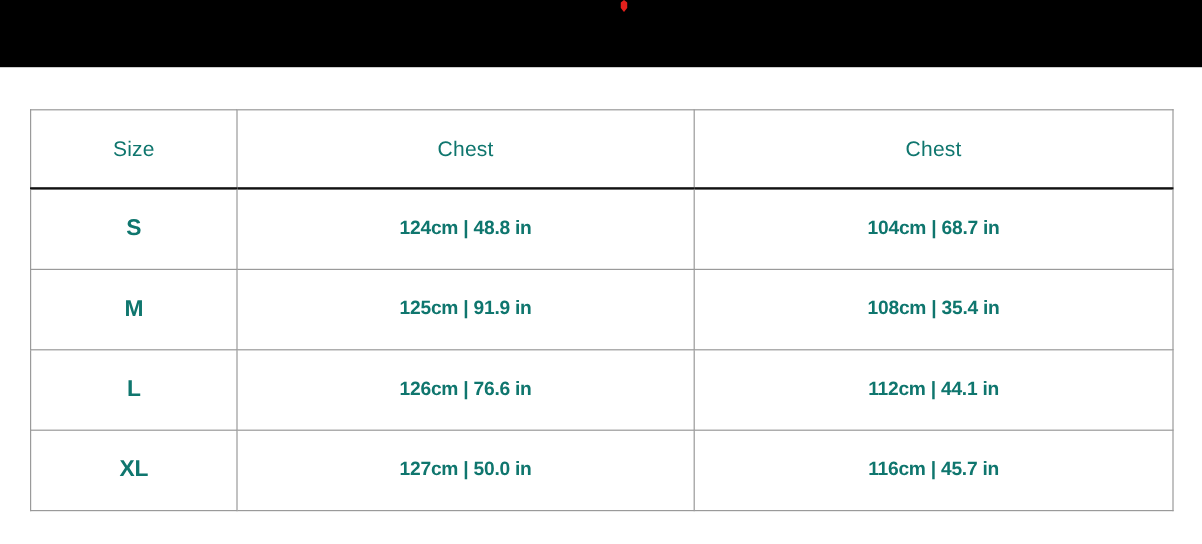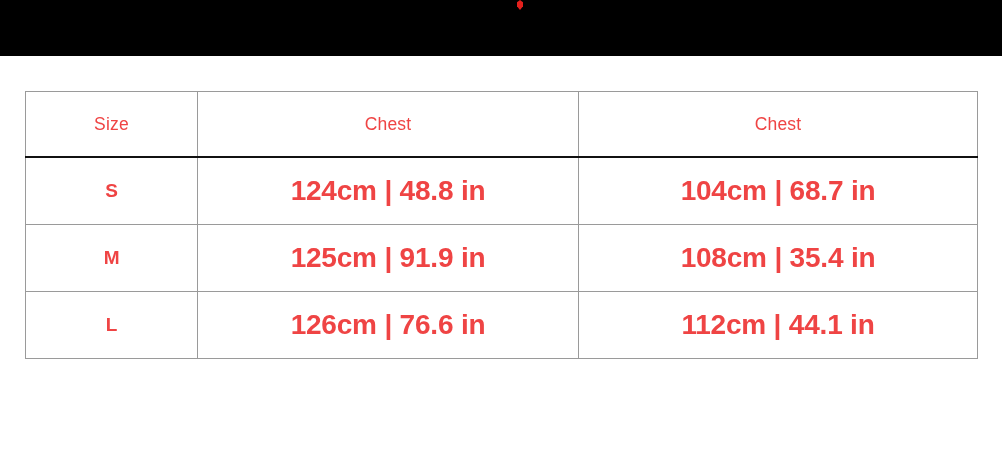--- a/index.html
+++ b/index.html
@@ -50,35 +50,35 @@
   table.size-chart col.col-size   { width: 172px; }
   table.size-chart col.col-length { width: 381px; }
   table.size-chart col.col-chest  { width: 399px; }
 
   table.size-chart th,
   table.size-chart td {
     border: 1px solid #9a9a9a;
     text-align: center;
     vertical-align: middle;
     padding: 0;
-    color: #ef4444;
+    color: #0f766e;
   }
 
   table.size-chart thead th {
     height: 64px;
     font-weight: 400;
     font-size: 17.5px;
     letter-spacing: 0.2px;
     border-bottom: 2px solid #111111;
   }
 
   table.size-chart tbody td {
     height: 66px;
     font-weight: bold;
-    font-size: 28px;
+    font-size: 16px;
     font-stretch: condensed;
     letter-spacing: -0.2px;
   }
   table.size-chart tbody td.cell-size {
     font-size: 19px;
   }
 </style>
 </head>
 <body>
 
@@ -109,15 +109,20 @@
       <tr>
         <td class="cell-size">M</td>
         <td>125cm | 91.9 in</td>
         <td>108cm | 35.4 in</td>
       </tr>
       <tr>
         <td class="cell-size">L</td>
         <td>126cm | 76.6 in</td>
         <td>112cm | 44.1 in</td>
       </tr>
+      <tr>
+        <td class="cell-size">XL</td>
+        <td>127cm | 50.0 in</td>
+        <td>116cm | 45.7 in</td>
+      </tr>
     </tbody>
   </table>
 </div>
 
 </body></html>

